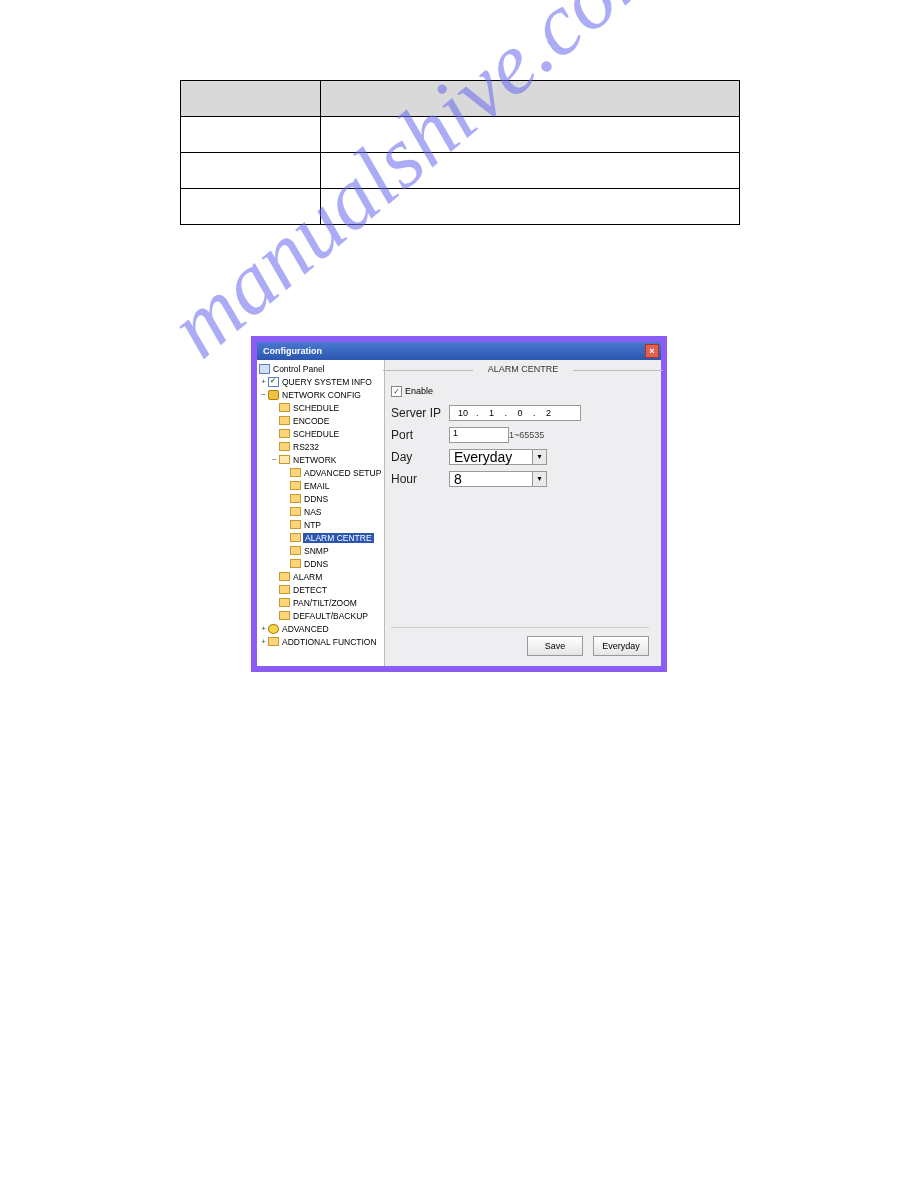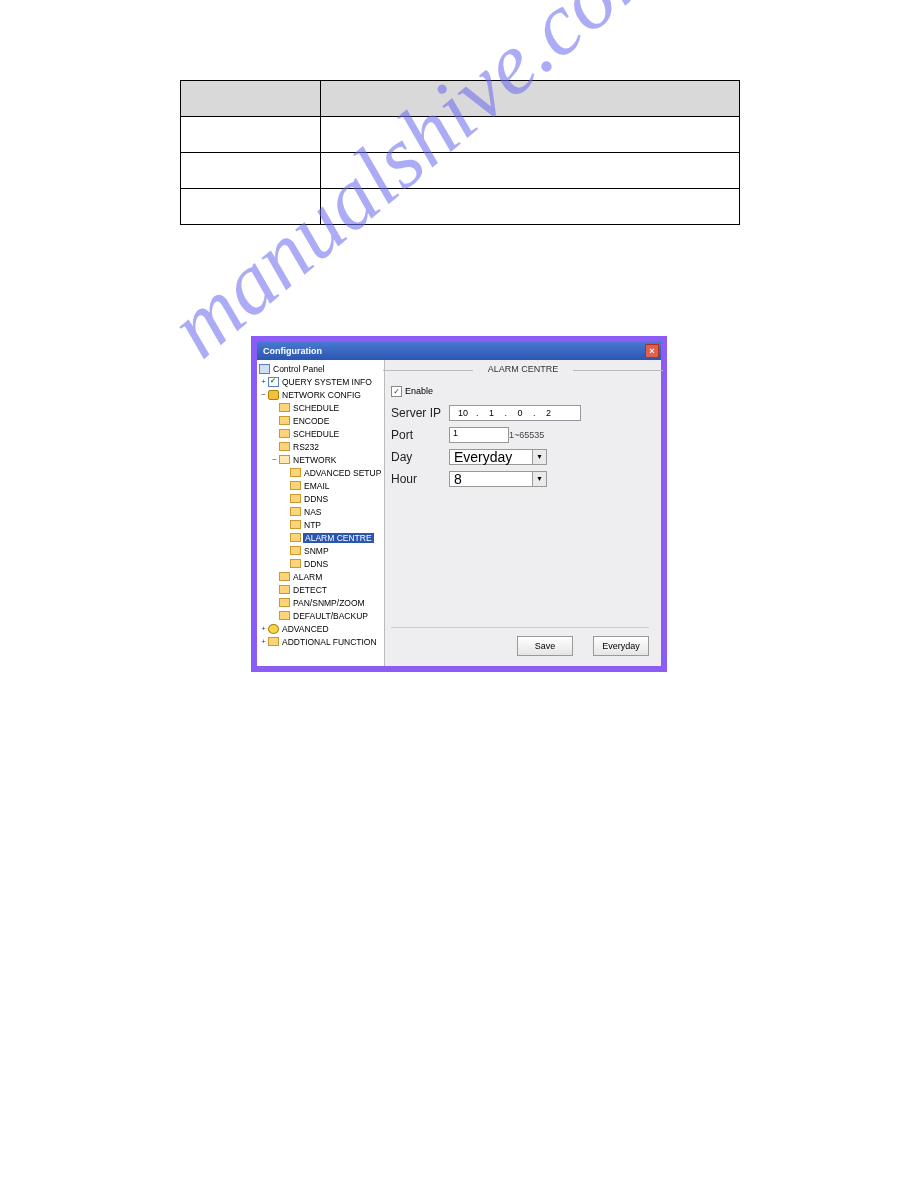--- a/index.html
+++ b/index.html
@@ -115,21 +115,21 @@
 
   .txt { border:1px solid #999; background:#fff; height:16px; width:60px; font-size:9px; padding:0 3px; }
   .hint { color:#444; font-size:9px; }
 
   .sel { display:flex; border:1px solid #999; background:#fff; height:16px; width:98px; }
   .selv { flex:1; padding:0 4px; font-size:14px; line-height:14px; }
   .selbtn { width:14px; border-left:1px solid #999; background:#eaeaea; text-align:center; font-size:8px; line-height:14px; }
 
   .btnrow {
     position:absolute; bottom:10px; right:12px;
-    display:flex; gap:20px;
+    display:flex; gap:10px;
     border-top:1px solid #ccc;
     padding-top:8px;
     left:6px;
     justify-content:flex-end;
   }
   .btn {
     width:56px; height:20px;
     border:1px solid #999;
     background:linear-gradient(#fefefe,#e5e5e5);
     font-size:9px;
@@ -258,21 +258,21 @@
       <div class="tn" style="padding-left:22px">
           <span class="ico-fld"></span>
           <span class="label">ALARM</span>
         </div>
       <div class="tn" style="padding-left:22px">
           <span class="ico-fld"></span>
           <span class="label">DETECT</span>
         </div>
       <div class="tn" style="padding-left:22px">
           <span class="ico-fld"></span>
-          <span class="label">PAN/SNMP/ZOOM</span>
+          <span class="label">PAN/TILT/ZOOM</span>
         </div>
       <div class="tn" style="padding-left:22px">
           <span class="ico-fld"></span>
           <span class="label">DEFAULT/BACKUP</span>
         </div>
       <div class="tn" style="padding-left:2px">
           <span class="toggle">+</span>
           <span class="ico-cog"></span>
           <span class="label">ADVANCED</span>
         </div>

